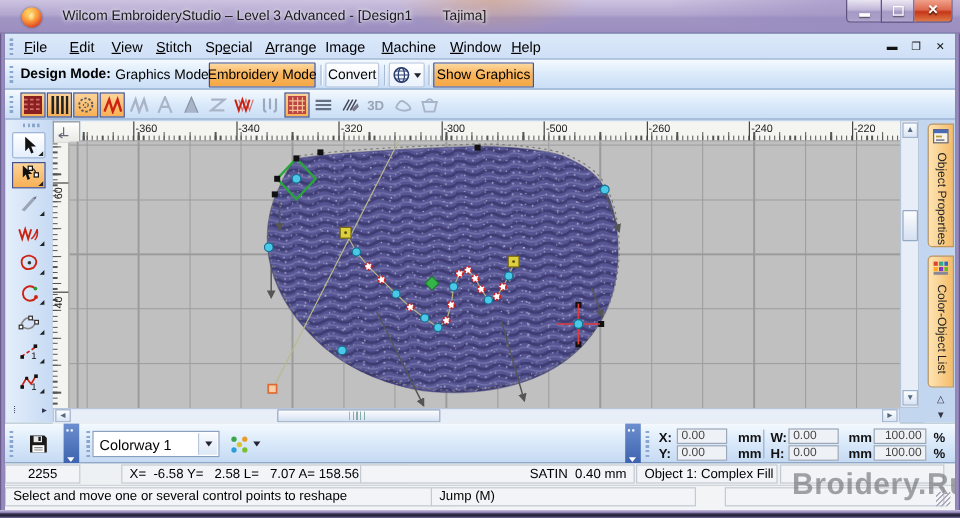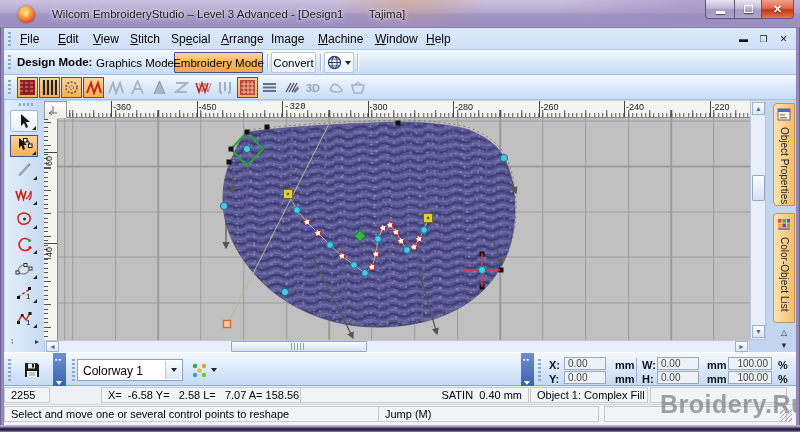--- a/index.html
+++ b/index.html
@@ -143,20 +143,21 @@
       <svg width="15" height="15" viewBox="0 0 15 15">
           <circle cx="7.5" cy="7.5" r="6" fill="none" stroke="#2a3c6e" stroke-width="1.3"></circle>
           <ellipse cx="7.5" cy="7.5" rx="2.6" ry="6" fill="none" stroke="#2a3c6e" stroke-width="1"></ellipse>
           <line x1="1.5" y1="7.5" x2="13.5" y2="7.5" stroke="#2a3c6e" stroke-width="1"></line>
           <line x1="2.2" y1="4.2" x2="12.8" y2="4.2" stroke="#2a3c6e" stroke-width=".8"></line>
           <line x1="2.2" y1="10.8" x2="12.8" y2="10.8" stroke="#2a3c6e" stroke-width=".8"></line>
         </svg>
       <div class="drop-arrow" style="margin-left:3px"></div>
     </div>
     <div class="tb-sep" style="left:353px"></div>
+    <div class="tb-btn orange" style="left:357px;width:84px">Show Graphics</div>
   </div>
 
   <div class="abs toolbar" id="toolbar2">
     <div class="tb-grip"></div>
     <div id="stitch-icons">
         <div class="icon-btn active" style="left: 13px;">
           <svg width="15" height="15">
             <rect width="15" height="15" fill="#8b2020"></rect>
             <path d="M0 3 h15 M0 7 h15 M0 11 h15" stroke="#d46a6a" stroke-width="1.5" stroke-dasharray="3 2"></path>
           </svg>
@@ -331,27 +332,27 @@
       <svg width="21" height="17">
           <path d="M4 11 h8 M8 11 v-7" stroke="#667" stroke-width="1" fill="none"></path>
           <path d="M4 11 l3 -2 M4 11 l3 2" stroke="#667" stroke-width="1" fill="none"></path>
         </svg>
     </div>
     <div class="abs" id="hruler">
         <div id="hruler-marks">
           <div class="hmajor" style="left: 44px;"></div>
           <div class="hlabel" style="left: 46px;">-360</div>
           <div class="hmajor" style="left: 129.5px;"></div>
-          <div class="hlabel" style="left: 131.5px;">-450</div>
+          <div class="hlabel" style="left: 131.5px;">-340</div>
           <div class="hmajor" style="left: 215px;"></div>
-          <div class="hlabel" style="left: 217px; font-family: Liberation Mono, monospace;">-320</div>
+          <div class="hlabel" style="left: 217px;">-320</div>
           <div class="hmajor" style="left: 300.5px;"></div>
           <div class="hlabel" style="left: 302.5px;">-300</div>
           <div class="hmajor" style="left: 386px;"></div>
-          <div class="hlabel" style="left: 388px;">-280</div>
+          <div class="hlabel" style="left: 388px;">-500</div>
           <div class="hmajor" style="left: 471.5px;"></div>
           <div class="hlabel" style="left: 473.5px;">-260</div>
           <div class="hmajor" style="left: 557px;"></div>
           <div class="hlabel" style="left: 559px;">-240</div>
           <div class="hmajor" style="left: 642.5px;"></div>
           <div class="hlabel" style="left: 644.5px;">-220</div>
         </div>
       </div>
     <div class="abs" id="vruler">
         <div id="vruler-marks">
@@ -537,31 +538,31 @@
     <div class="coord-field" style="left:653px;top:18px">0.00</div>
     <div class="unit-label" style="left:703px;top:20px">mm</div>
     <div class="coord-field" style="left:724px;top:4px;width:44px;text-align:right">100.00</div>
     <div class="unit-label" style="left:774px;top:6px">%</div>
     <div class="coord-field" style="left:724px;top:18px;width:44px;text-align:right">100.00</div>
     <div class="unit-label" style="left:774px;top:20px">%</div>
   </div>
 
   <div class="abs" id="status1">
       <div id="status1-segs">
-        <div class="seg" style="left: 0px; width: 46px;">2255</div>
+        <div class="seg" style="left: 0px; width: 63px; text-align: center;">2255</div>
         <div class="seg" style="left: 55px; width: 238px; margin-left: 42px;">X=  -6.58 Y=   2.58 L=   7.07 A= 158.56</div>
         <div class="seg" style="left: 296px; width: 229px; text-align: right;">SATIN  0.40 mm</div>
         <div class="seg" style="left: 526px; width: 118px;">Object 1: Complex Fill</div>
         <div class="seg" style="left: 646px; width: 137px;"></div>
       </div>
     </div>
   <div class="abs" id="status2">
       <div id="status2-segs">
         <div class="seg" style="left: 0px; width: 375px;">Select and move one or several control points to reshape</div>
-        <div class="seg" style="left: 374px; width: 221px;">Jump (M)</div>
+        <div class="seg" style="left: 355px; width: 221px;">Jump (M)</div>
         <div class="seg" style="left: 600px; width: 183px;"></div>
       </div>
     </div>
 </div>
 
 <div class="abs" id="watermark">Broidery.Ru</div>
 <div class="abs" id="resize-grip"></div>
 <div class="abs" id="leftframe"></div>
 <div class="abs" id="rightframe"></div>
 <div class="abs" id="bottomframe"></div>

